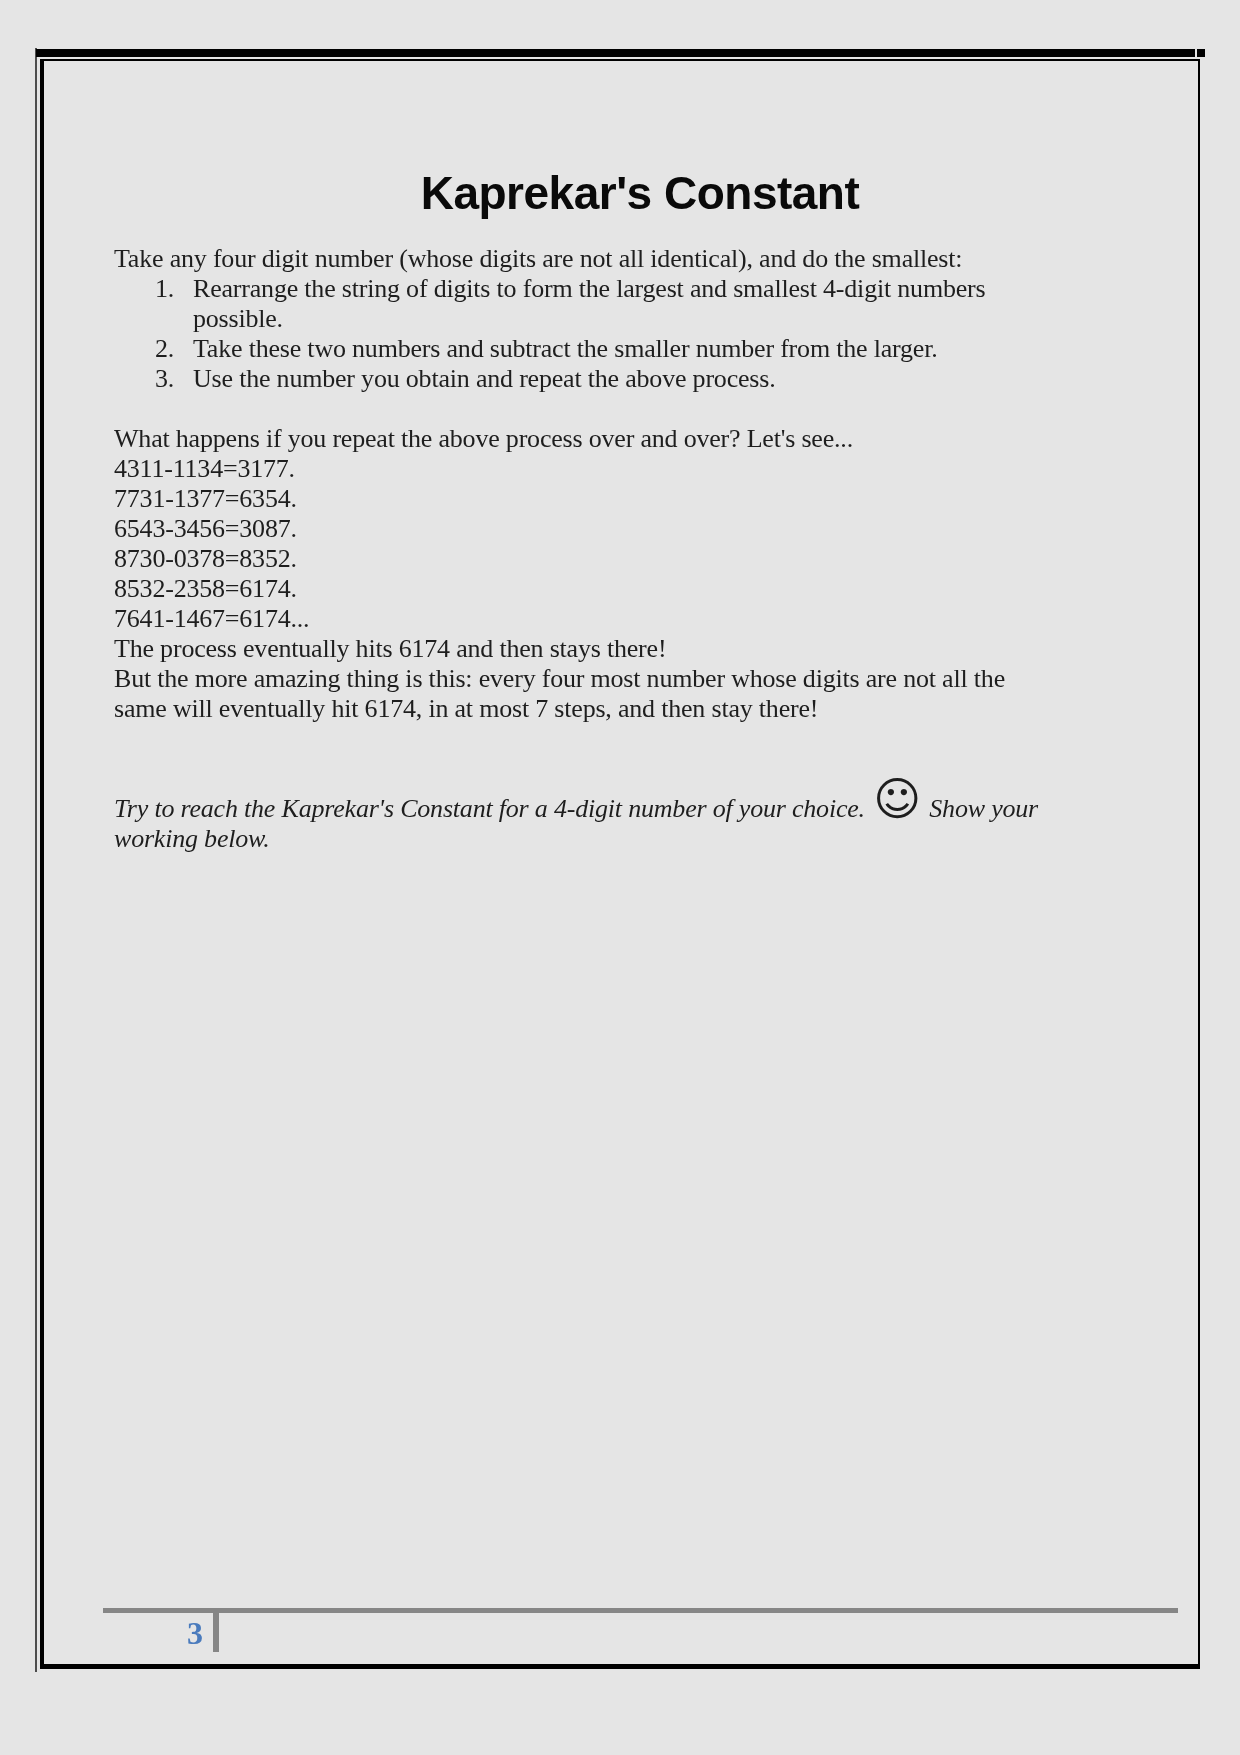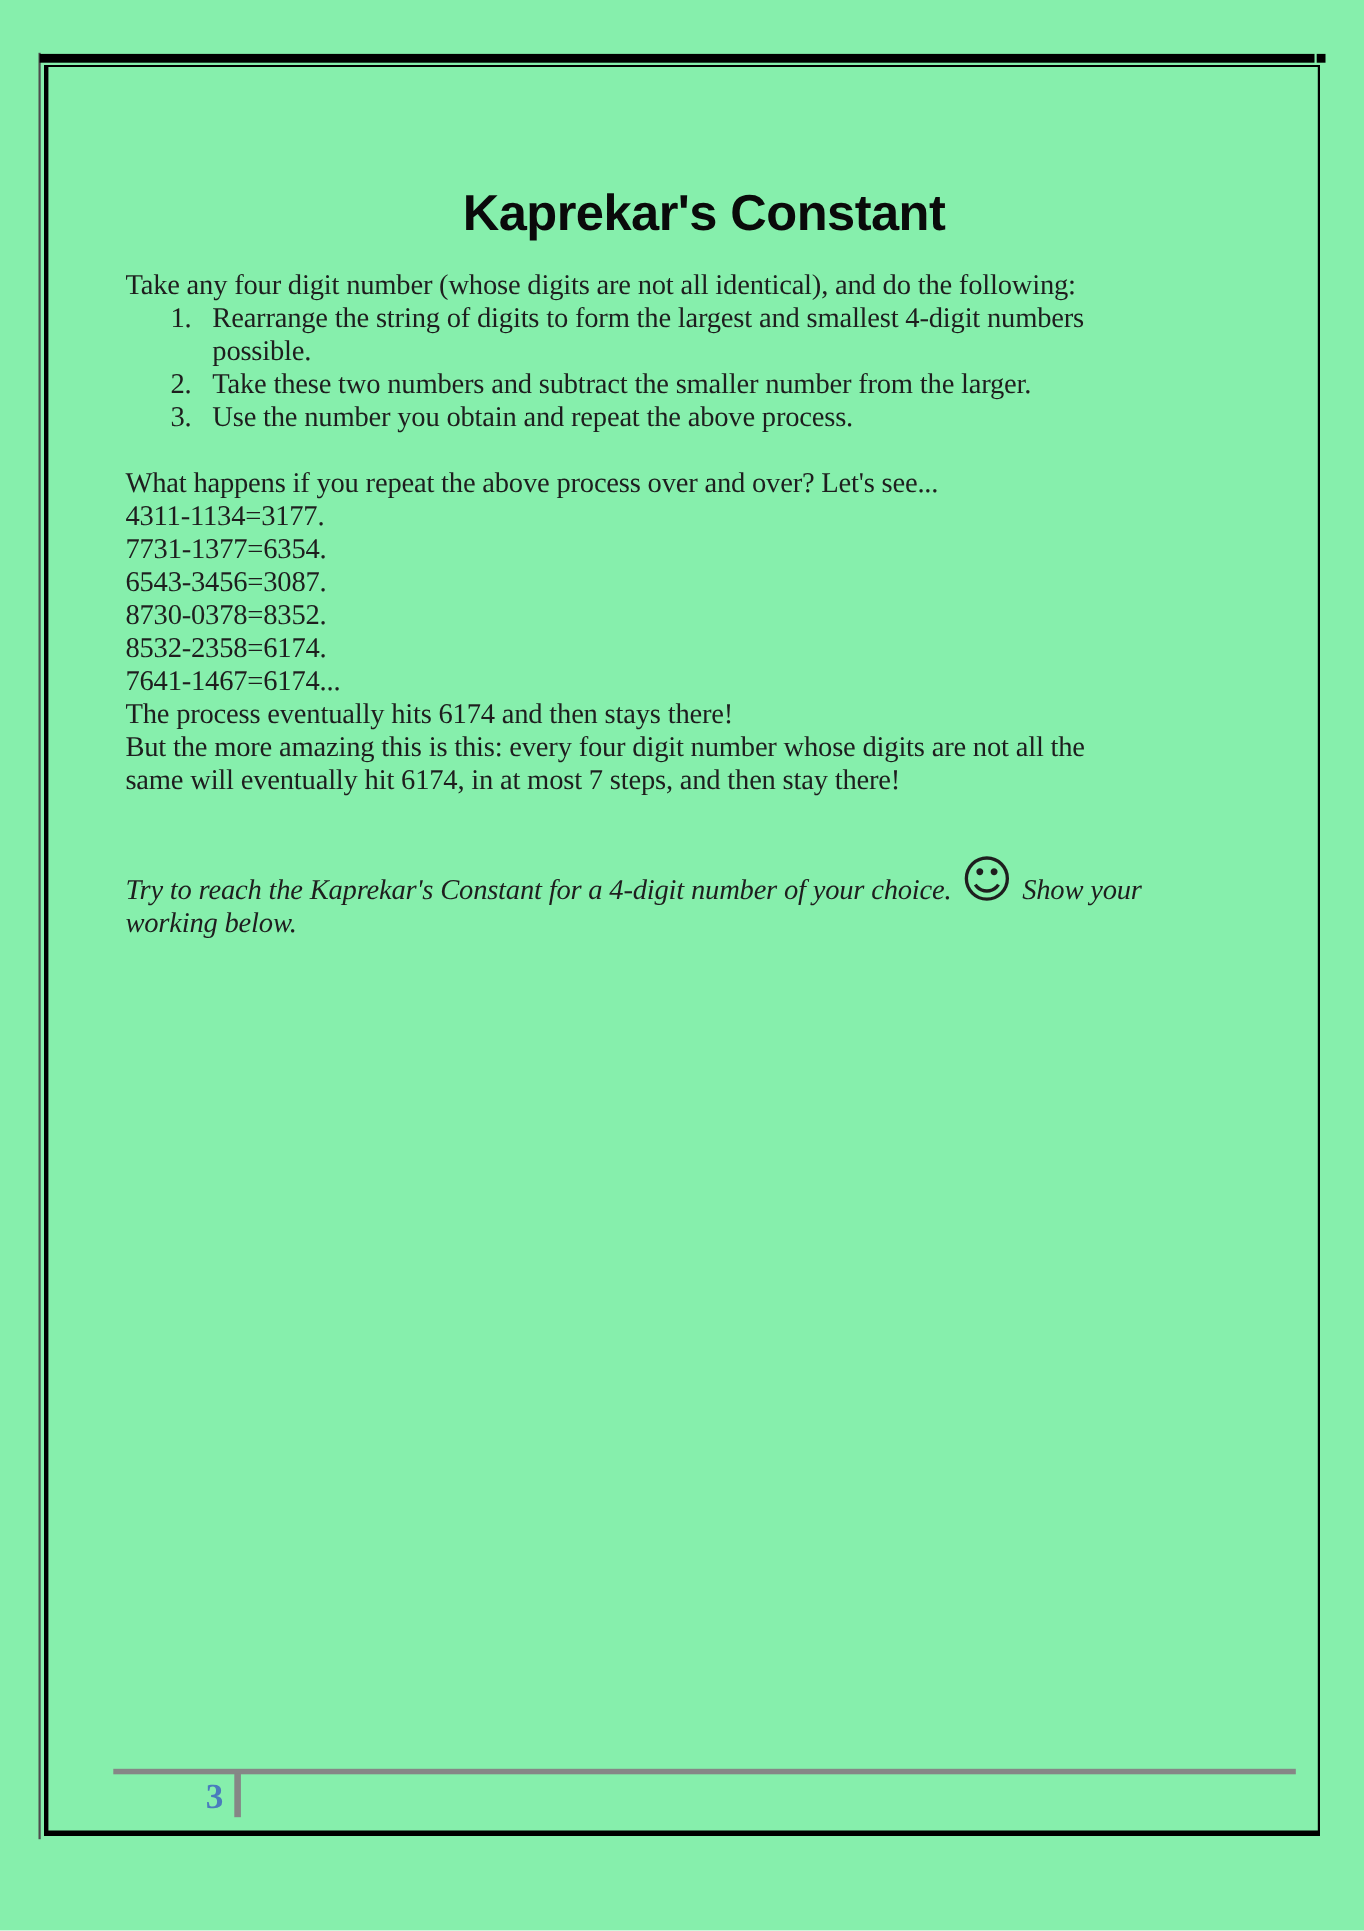--- a/index.html
+++ b/index.html
@@ -1,20 +1,20 @@
 <!DOCTYPE html>
 <html><head>
 <meta charset="utf-8">
 <style>
   html, body { margin: 0; padding: 0; background: #ffffff; }
   .page {
     position: relative;
     width: 1240px;
     height: 1755px;
-    background: #86efac;
+    background: #e5e5e5;
     overflow: hidden;
     font-family: "Liberation Serif", "DejaVu Serif", serif;
   }
   
   .outer-left-line {
     position: absolute; left: 35px; top: 48px;
     width: 2px; height: 1624px; background: #4d4d4d;
   }
   .top-bar {
     position: absolute; left: 36px; top: 49px;
@@ -88,21 +88,21 @@
 
 <div class="page">
   <div class="outer-left-line"></div>
   <div class="top-bar"></div>
   <div class="top-bar-cap"></div>
 
   <div class="frame">
     <div class="content">
       <h1 class="title">Kaprekar's Constant</h1>
 
-      <p class="intro">Take any four digit number (whose digits are not all identical), and do the following:</p>
+      <p class="intro">Take any four digit number (whose digits are not all identical), and do the smallest:</p>
 
       <div class="list">
           <div class="li">
             <span class="li-marker">1.</span>
             <span class="li-text">
               <span class="tline">Rearrange the string of digits to form the largest and smallest 4-digit numbers</span>
               <span class="tline">possible.</span>
             </span>
           </div>
           <div class="li">
@@ -121,21 +121,21 @@
 
       <div class="para">
           <span class="tline">What happens if you repeat the above process over and over? Let's see...</span>
           <span class="tline">4311-1134=3177.</span>
           <span class="tline">7731-1377=6354.</span>
           <span class="tline">6543-3456=3087.</span>
           <span class="tline">8730-0378=8352.</span>
           <span class="tline">8532-2358=6174.</span>
           <span class="tline">7641-1467=6174...</span>
           <span class="tline">The process eventually hits 6174 and then stays there!</span>
-          <span class="tline">But the more amazing this is this: every four digit number whose digits are not all the</span>
+          <span class="tline">But the more amazing thing is this: every four most number whose digits are not all the</span>
           <span class="tline">same will eventually hit 6174, in at most 7 steps, and then stay there!</span>
         </div>
 
       <div class="para closing">
         <div class="cline"><span>Try to reach the Kaprekar's Constant for a 4-digit number of your choice. </span><span class="smiley">☺</span><span> Show your</span></div>
         <div class="cline"><span>working below.</span></div>
       </div>
     </div>
 
     <div class="footer-rule"></div>

